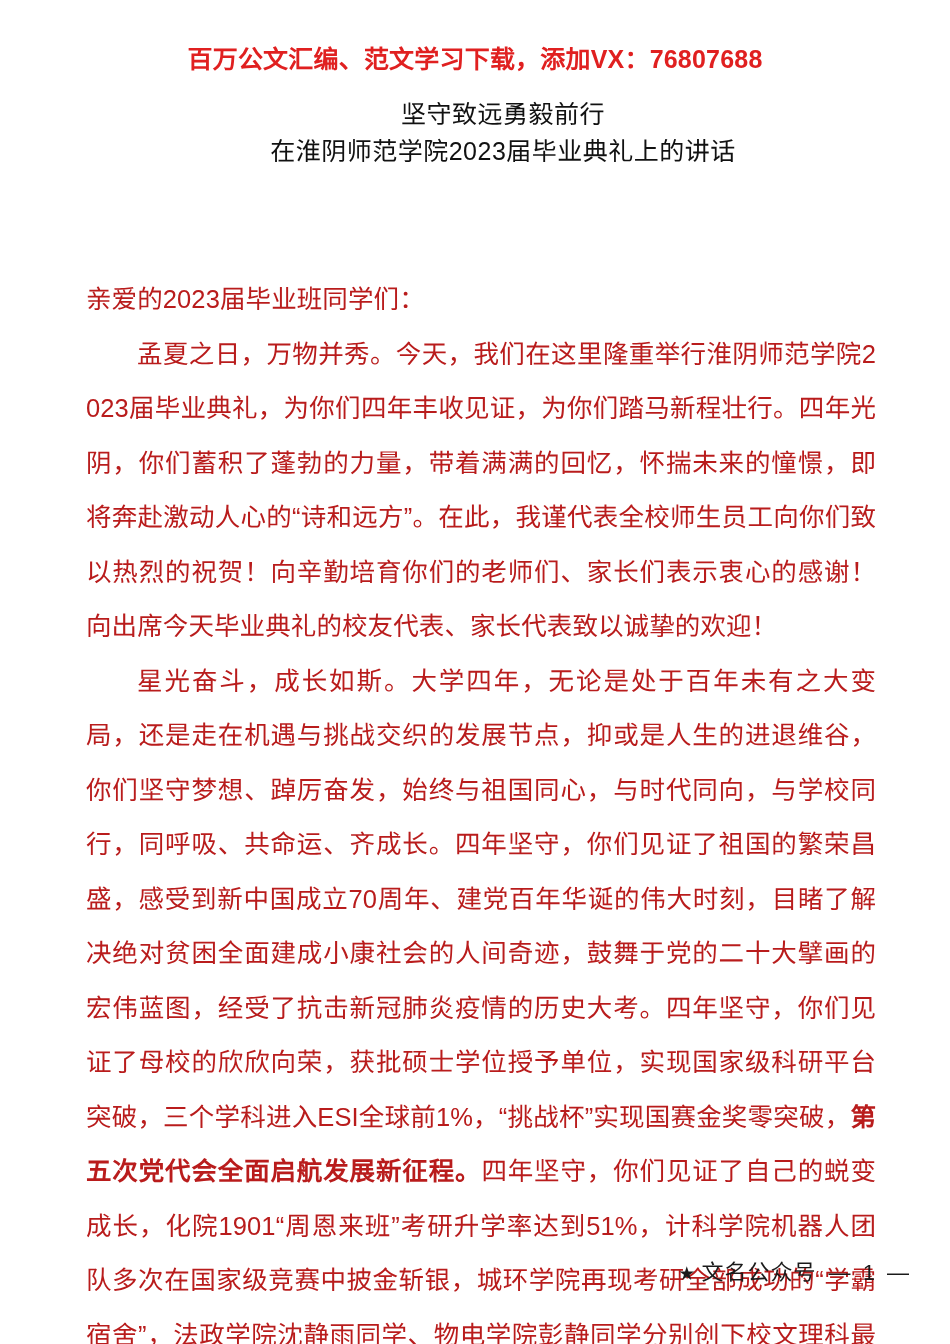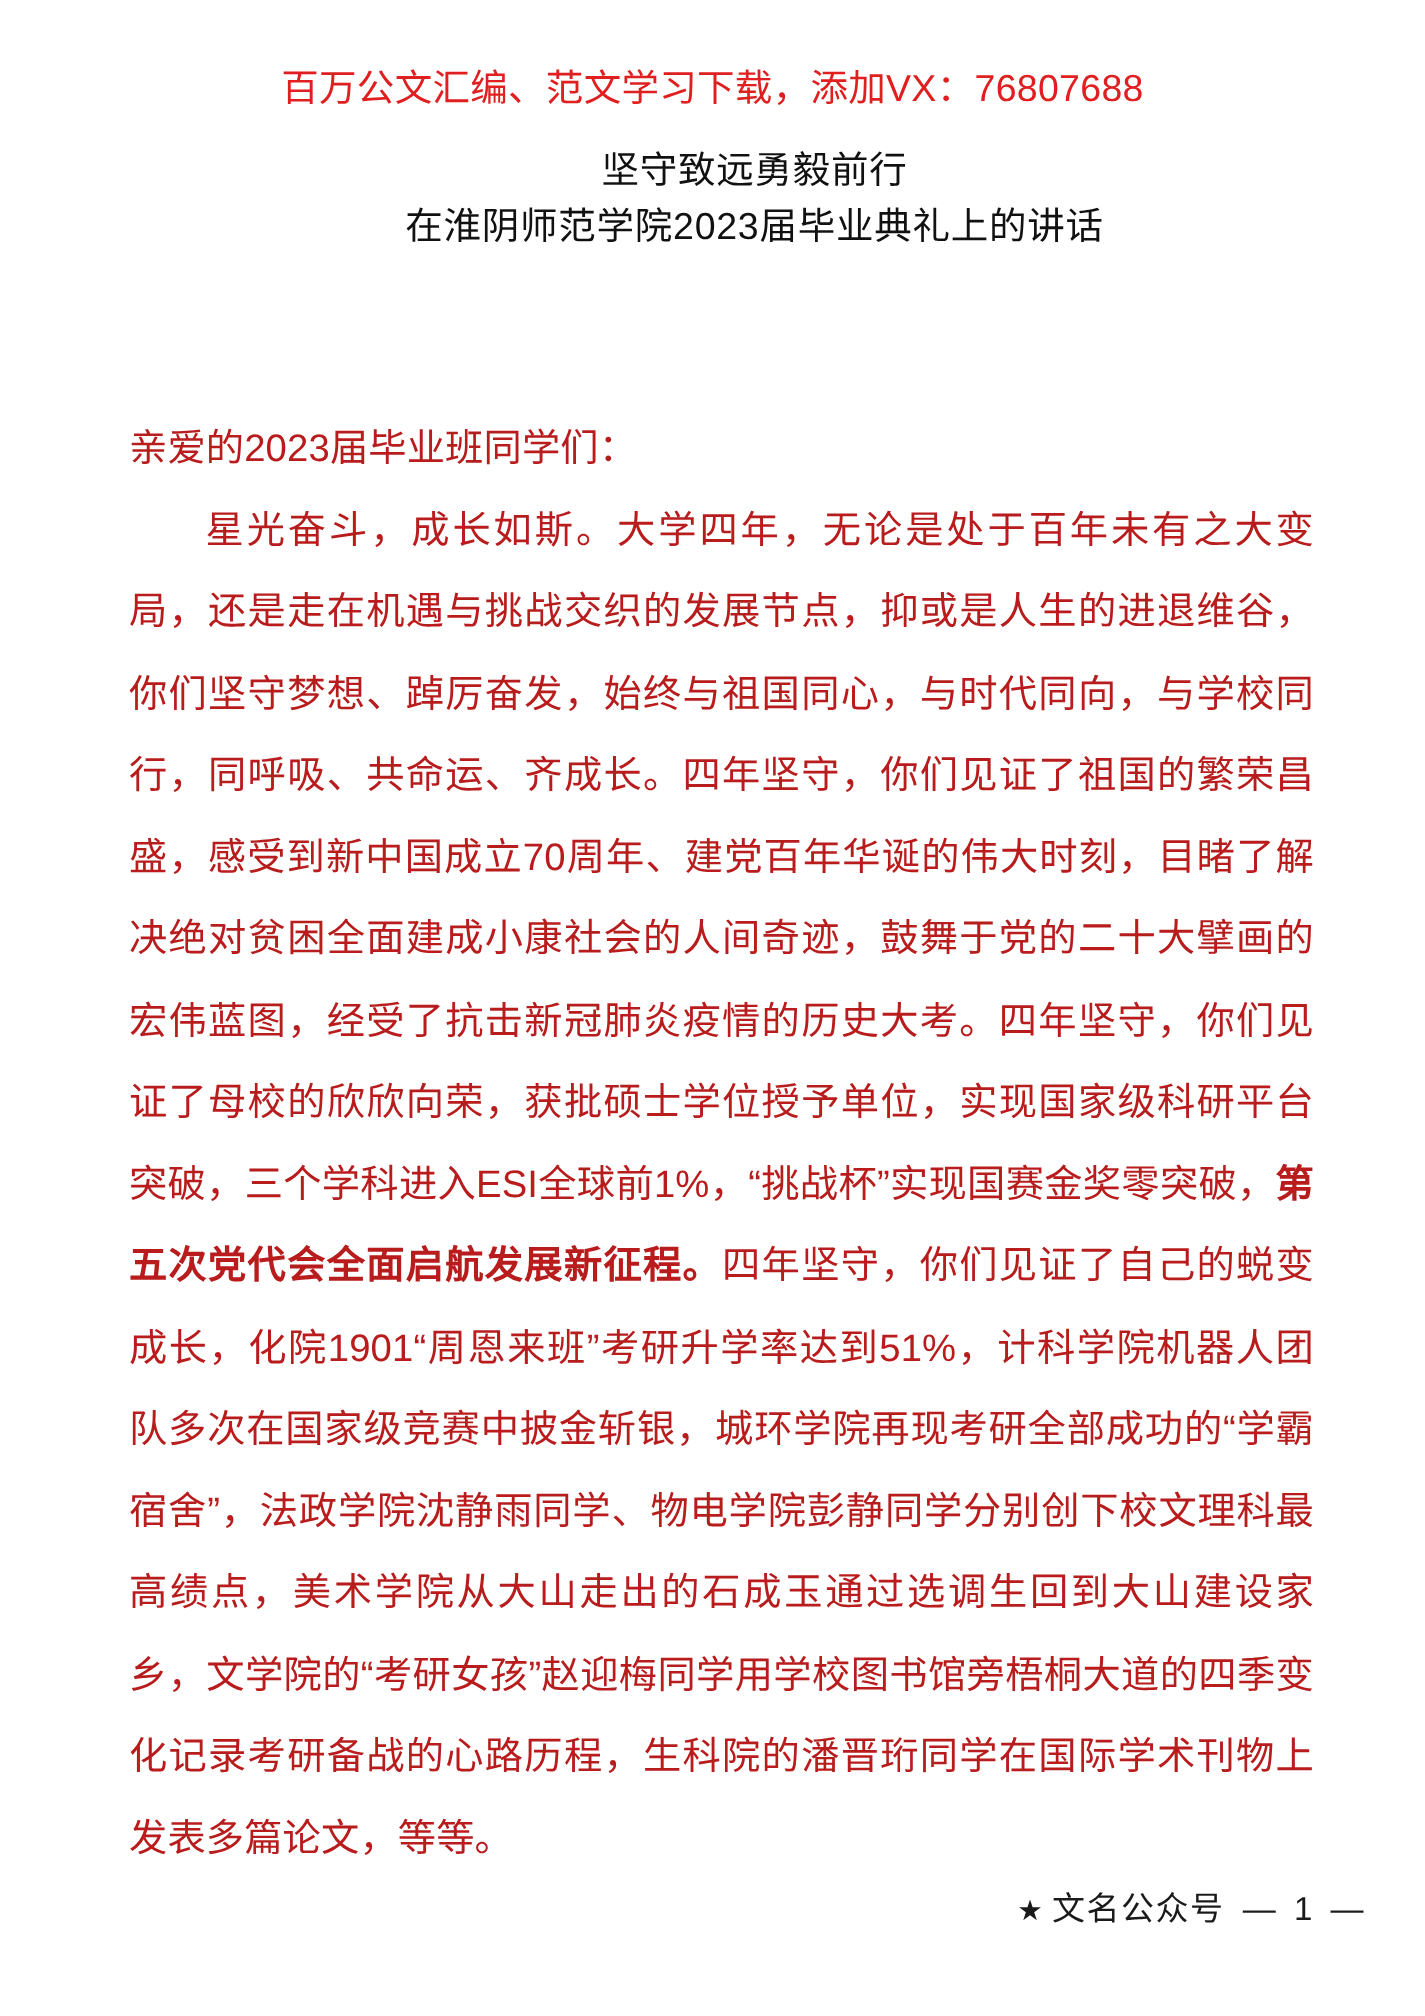--- a/index.html
+++ b/index.html
@@ -28,21 +28,21 @@
   
   .promo-banner {
     position: absolute;
     top: 44px;
     left: 0;
     width: 950px;
     text-align: center;
     color: #e02020;
     font-size: 25px;
     line-height: 30px;
-    font-weight: 400;
+    font-weight: 700;
     letter-spacing: 0.2px;
     white-space: nowrap;
   }
 
   
   .title-block {
     position: absolute;
     top: 96px;
     left: 0;
     width: 950px;
@@ -111,20 +111,21 @@
   <div class="title-block">
     <div class="title-line main">坚守致远勇毅前行</div>
     <div class="title-line sub">在淮阴师范学院2023届毕业典礼上的讲话</div>
   </div>
 
   <div class="body-area">
 
     <p class="para">亲爱的2023届毕业班同学们：</p>
 
 
+    <p class="para indent">孟夏之日，万物并秀。今天，我们在这里隆重举行淮阴师范学院2023届毕业典礼，为你们四年丰收见证，为你们踏马新程壮行。四年光阴，你们蓄积了蓬勃的力量，带着满满的回忆，怀揣未来的憧憬，即将奔赴激动人心的“诗和远方”。在此，我谨代表全校师生员工向你们致以热烈的祝贺！向辛勤培育你们的老师们、家长们表示衷心的感谢！向出席今天毕业典礼的校友代表、家长代表致以诚挚的欢迎！</p>
 
     <p class="para indent"><span>星光奋斗，成长如斯。大学四年，无论是处于百年未有之大变局，还是走在机遇与挑战交织的发展节点，抑或是人生的进退维谷，你们坚守梦想、踔厉奋发，始终与祖国同心，与时代同向，与学校同行，同呼吸、共命运、齐成长。四年坚守，你们见证了祖国的繁荣昌盛，感受到新中国成立70周年、建党百年华诞的伟大时刻，目睹了解决绝对贫困全面建成小康社会的人间奇迹，鼓舞于党的二十大擘画的宏伟蓝图，经受了抗击新冠肺炎疫情的历史大考。四年坚守，你们见证了母校的欣欣向荣，获批硕士学位授予单位，实现国家级科研平台突破，三个学科进入ESI全球前1%，“挑战杯”实现国赛金奖零突破，</span><b class="bold">第五次党代会全面启航发展新征程。</b><span>四年坚守，你们见证了自己的蜕变成长，化院1901“周恩来班”考研升学率达到51%，计科学院机器人团队多次在国家级竞赛中披金斩银，城环学院再现考研全部成功的“学霸宿舍”，法政学院沈静雨同学、物电学院彭静同学分别创下校文理科最高绩点，美术学院从大山走出的石成玉通过选调生回到大山建设家乡，文学院的“考研女孩”赵迎梅同学用学校图书馆旁梧桐大道的四季变化记录考研备战的心路历程，生科院的潘晋珩同学在国际学术刊物上发表多篇论文，等等。</span></p>
 
   </div>
 
   <div class="footer">
     <span class="star">★</span>
     <span class="brand">文名公众号</span>
     <span class="pno">— 1 —</span>
   </div>

